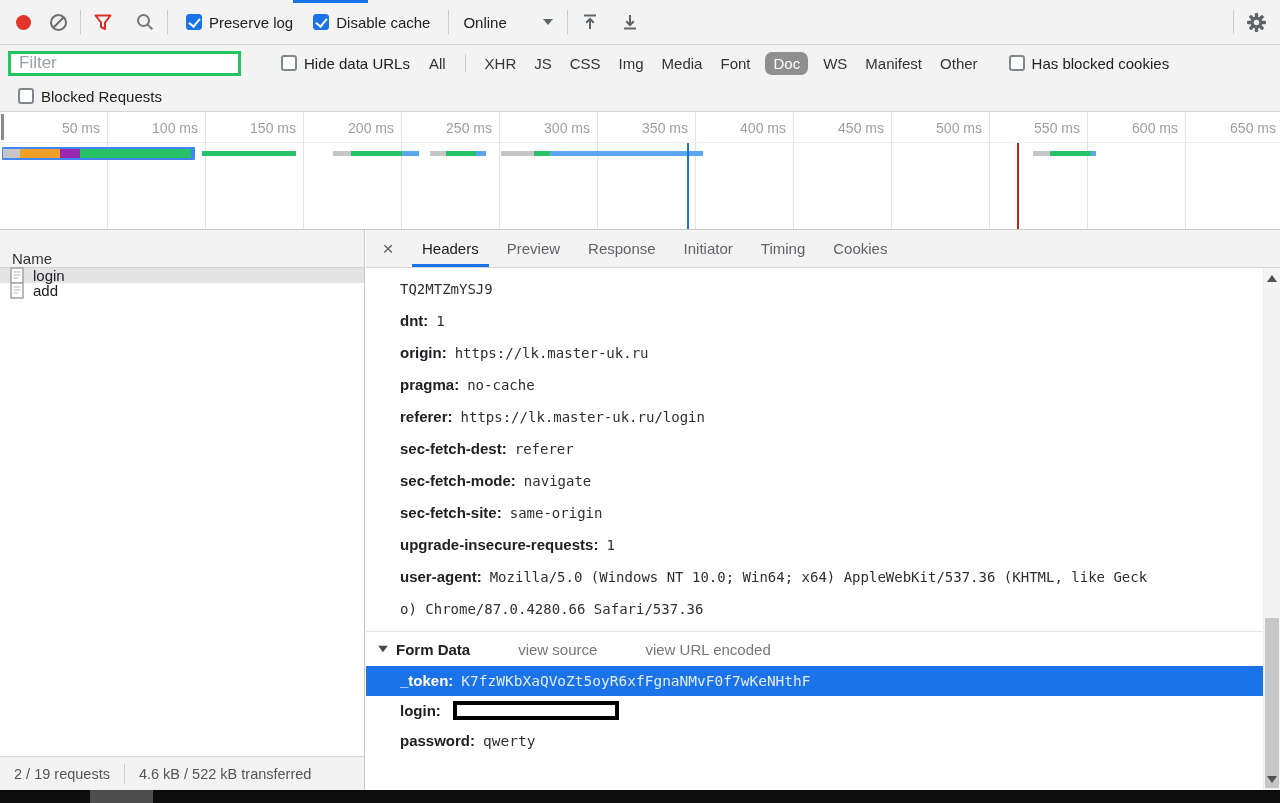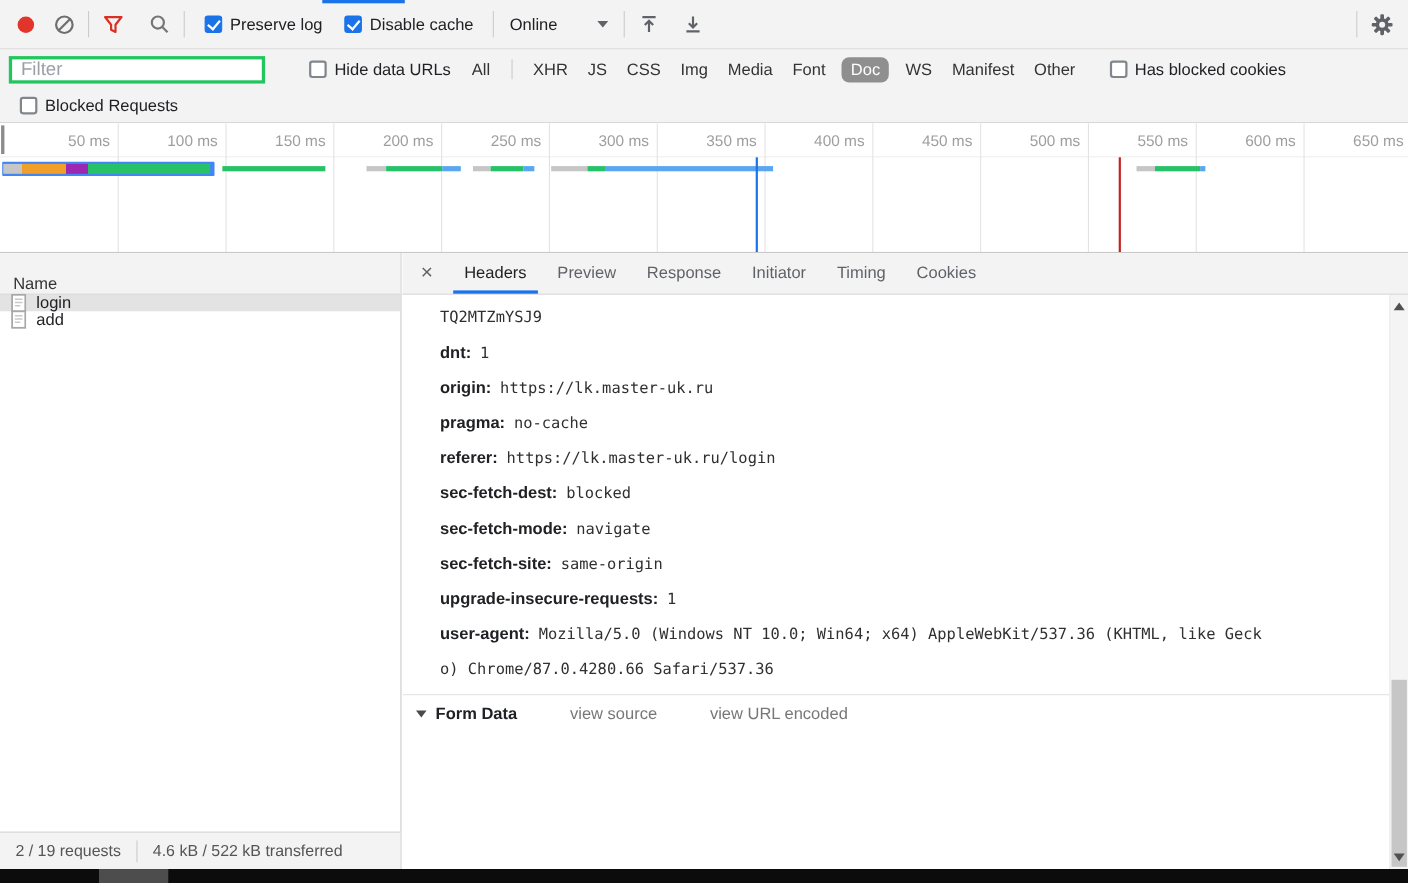--- a/index.html
+++ b/index.html
@@ -330,34 +330,39 @@
         </div>
     </div>
 
     <div class="detail-content">
       <div>
           <div class="hline"><span class="hval">TQ2MTZmYSJ9</span></div>
           <div class="hline"><span class="hname">dnt:</span><span class="hval">1</span></div>
           <div class="hline"><span class="hname">origin:</span><span class="hval">https://lk.master-uk.ru</span></div>
           <div class="hline"><span class="hname">pragma:</span><span class="hval">no-cache</span></div>
           <div class="hline"><span class="hname">referer:</span><span class="hval">https://lk.master-uk.ru/login</span></div>
-          <div class="hline"><span class="hname">sec-fetch-dest:</span><span class="hval">blocked</span></div>
+          <div class="hline"><span class="hname">sec-fetch-dest:</span><span class="hval">referer</span></div>
           <div class="hline"><span class="hname">sec-fetch-mode:</span><span class="hval">navigate</span></div>
           <div class="hline"><span class="hname">sec-fetch-site:</span><span class="hval">same-origin</span></div>
           <div class="hline"><span class="hname">upgrade-insecure-requests:</span><span class="hval">1</span></div>
           <div class="hline"><span class="hname">user-agent:</span><span class="hval">Mozilla/5.0 (Windows NT 10.0; Win64; x64) AppleWebKit/537.36 (KHTML, like Geck</span></div>
           <div class="hline"><span class="hval">o) Chrome/87.0.4280.66 Safari/537.36</span></div>
         </div>
       <div class="section-divider"></div>
       <div class="formdata-head">
         <span class="disclosure"></span>
         <span class="fd-title">Form Data</span>
         <span class="fd-link">view source</span>
         <span class="fd-link">view URL encoded</span>
       </div>
+      <div>
+          <div class="fparam selected"><span class="hname">_token:</span><span class="hval">K7fzWKbXaQVoZt5oyR6xfFgnaNMvF0f7wKeNHthF</span></div>
+          <div class="fparam"><span class="hname">login:</span><span class="redact-box"></span></div>
+          <div class="fparam"><span class="hname">password:</span><span class="hval">qwerty</span></div>
+        </div>
     </div>
 
     <div class="scrollbar">
       <div class="sb-arrow-up"></div>
       <div class="sb-thumb"></div>
       <div class="sb-arrow-down"></div>
     </div>
   </div>
 </div>
 

